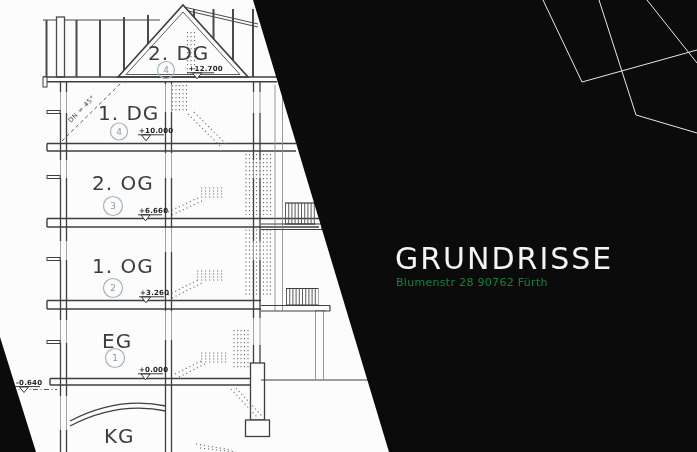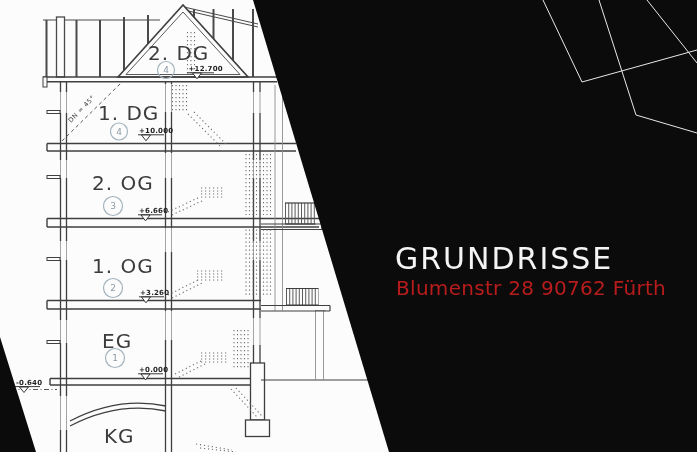--- a/index.html
+++ b/index.html
@@ -12,22 +12,22 @@
   .lvl{font-size:7px;font-weight:bold;fill:#1f1f1f;letter-spacing:.2px;}
   .floor-label{font-size:20px;letter-spacing:1px;fill:#3c3c3c;}
   .badge-num{font-size:9px;fill:#8c9aa6;}
   .hero{
     position:absolute;left:395px;top:214px;color:#f4f4f4;
     font-size:30px;letter-spacing:2px;font-weight:500;line-height:1.1;
     white-space:nowrap;
     margin-top:28px;
   }
   .hero-sub{
-    position:absolute;left:396px;top:276px;color:#b91c1c;
-    font-size:20px;letter-spacing:.3px;font-weight:400;white-space:nowrap;text-align:center;
+    position:absolute;left:396px;top:276px;color:#15803d;
+    font-size:11px;letter-spacing:.3px;font-weight:400;white-space:nowrap;text-align:center;
   }
 </style>
 </head>
 <body>
 
 <div class="canvas">
 
   <svg width="697" height="452" viewBox="0 0 697 452">
     <g stroke="#4a4a4a" stroke-width="2">
       <line x1="46.5" y1="20" x2="46.5" y2="77"></line>

